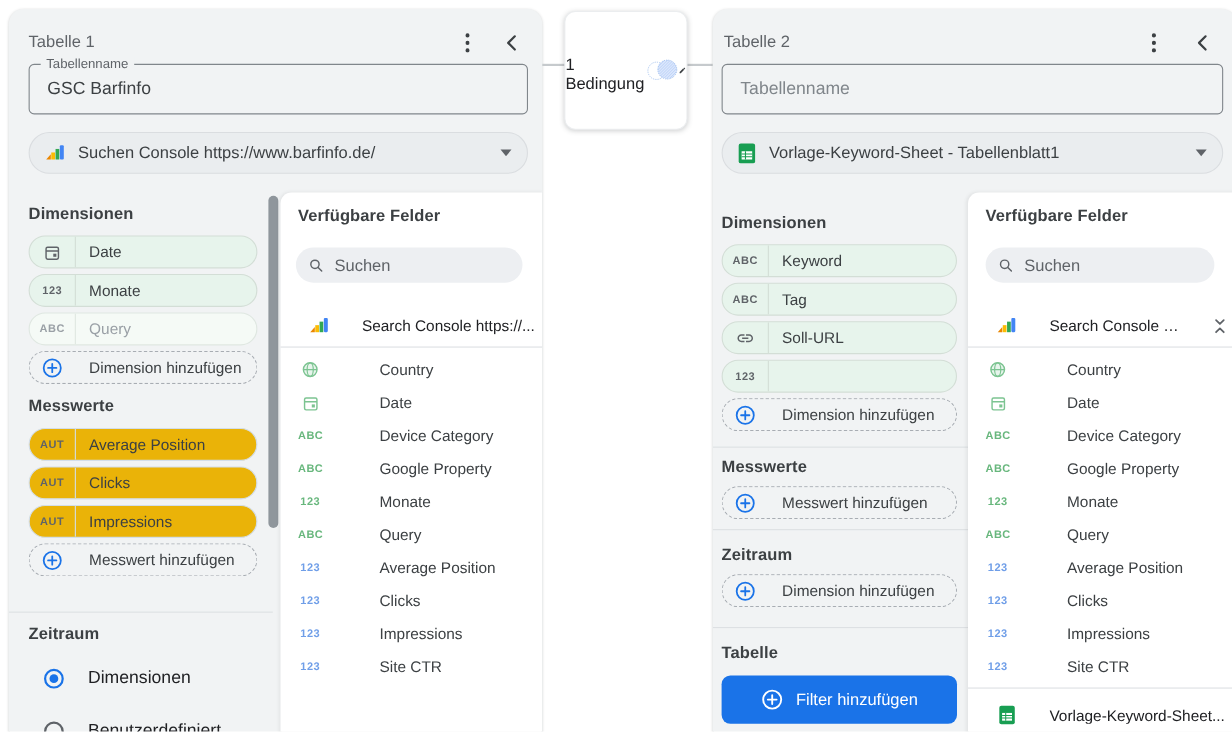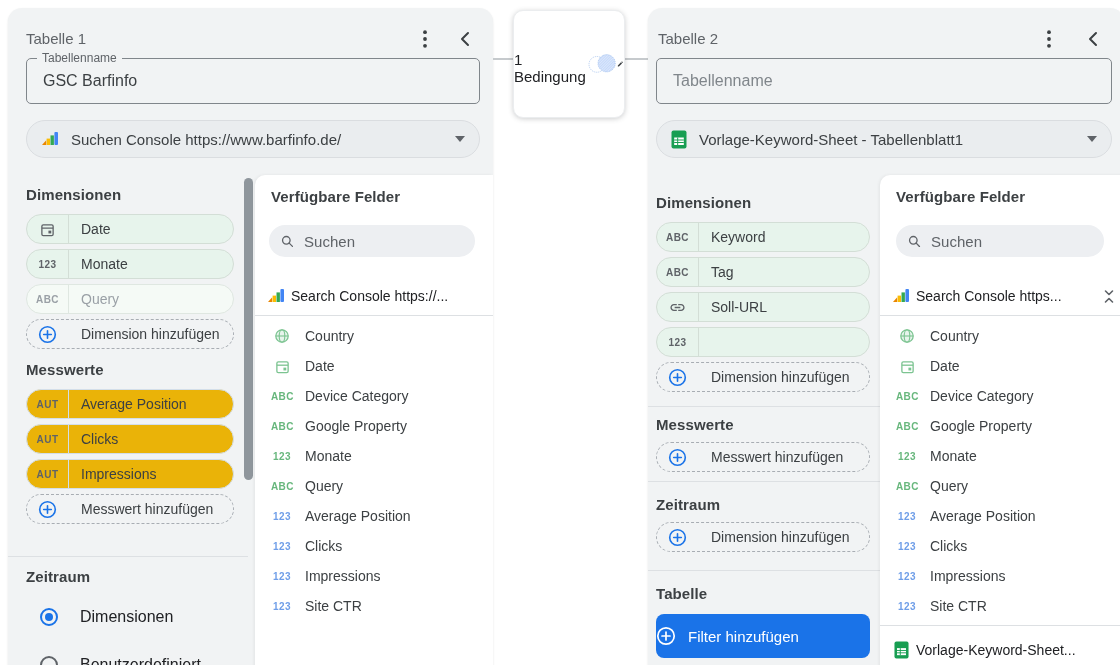--- a/index.html
+++ b/index.html
@@ -72,44 +72,44 @@
 
   .fields-panel { position:absolute; top:167px; height:533px; background:#fff;
     border-radius:10px 0 0 0; box-shadow:-1px 0 3px rgba(60,64,67,.08); }
   .fields-panel .fp-title { position:absolute; left:16px; top:13px; }
   .search-pill { position:absolute; height:32px; border-radius:16px; background:#edeff2;
     display:flex; align-items:center; padding:0 12px; gap:10px; }
   .search-pill input { border:none; background:transparent; outline:none; font-size:15px;
     color:#3c4043; width:100%; font-family:"Liberation Sans", sans-serif; }
   .search-pill input::placeholder { color:#5f6368; }
 
-  .src-row { position:absolute; display:flex; align-items:center; gap:4px;
-    padding-left:10px; height:30px; width:100%; cursor:pointer; }
+  .src-row { position:absolute; display:flex; align-items:center; gap:28px;
+    padding-left:24px; height:30px; width:100%; cursor:pointer; }
   .src-row .sr-label { font-size:14px; color:#202124; white-space:nowrap; overflow:hidden;
     text-overflow:ellipsis; flex:1; }
 
   .frows { position:absolute; left:0; width:100%; }
   .frow { display:flex; align-items:center; height:30px; gap:12px; padding-left:16px;
     cursor:grab; }
-  .frow .flabel { font-size:14px; color:#3c4043; white-space:nowrap; }
+  .frow .flabel { font-size:14px; color:#3c4043; white-space:nowrap;margin-left:40px; }
   .ticon { font-size:10px; font-weight:700; letter-spacing:.4px; width:22px;
     text-align:center; flex:none; }
   .tc-green { color:#68b77d; }
   .tc-blue  { color:#6f9ee8; }
   .iwrap { width:22px; display:flex; justify-content:center; flex:none; }
 
   #join-line { position:absolute; left:493px; top:58px; width:155px; height:2px;
     background:#c6cacd; z-index:0; }
   #join-card { position:absolute; left:513px; top:10px; width:112px; height:108px;
     background:#fff; border:1px solid #ebedef; border-radius:10px; z-index:1;
     box-shadow:0 1px 5px rgba(60,64,67,.25); display:flex; flex-direction:row;
     align-items:center; cursor:pointer; }
   #join-card .join-label { margin-top:7px; font-size:15px; font-weight:500; color:#202124; }
 
-  .filter-btn { display:flex; align-items:center; justify-content:flex-start; gap:12px;
+  .filter-btn { display:flex; align-items:center; justify-content:center; gap:12px;
     height:44px; width:214px; border:none; border-radius:8px; background:#1a73e8;
     color:#fff; font-size:15px; font-weight:500; cursor:pointer;
     font-family:"Liberation Sans", sans-serif; }
 </style>
 </head>
 <body>
 
 <div class="card" id="left-card">
   <div class="card-title" style="left:18px; top:22px;">Tabelle 1</div>
 

